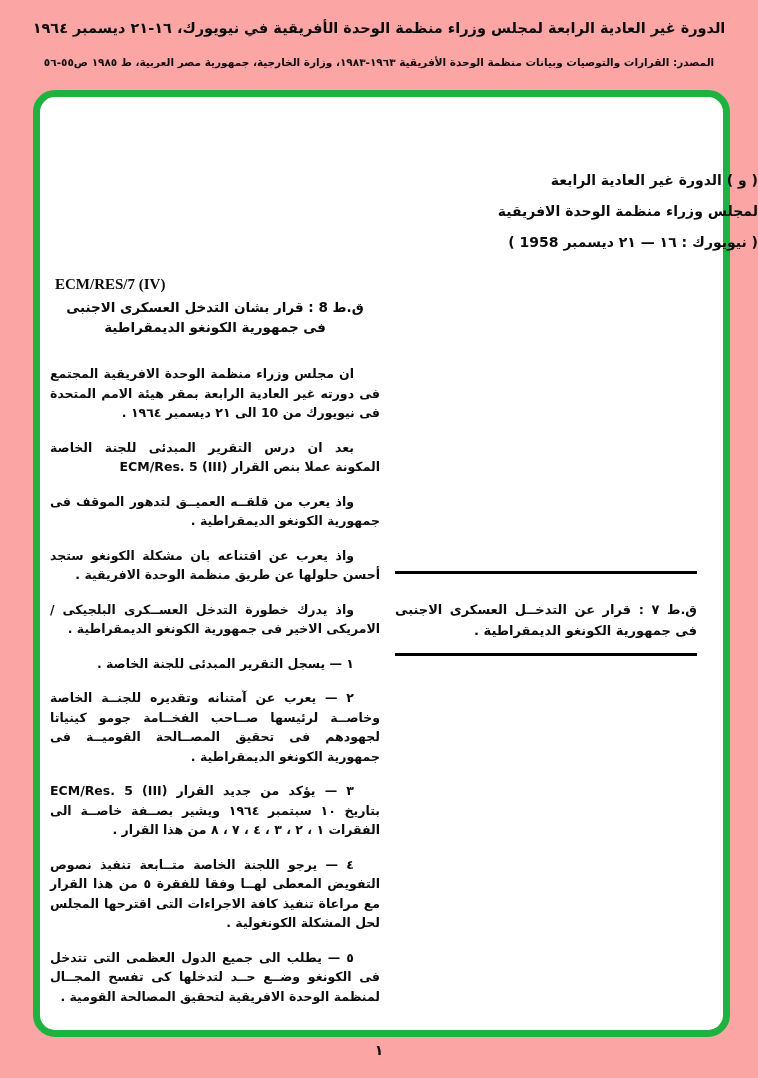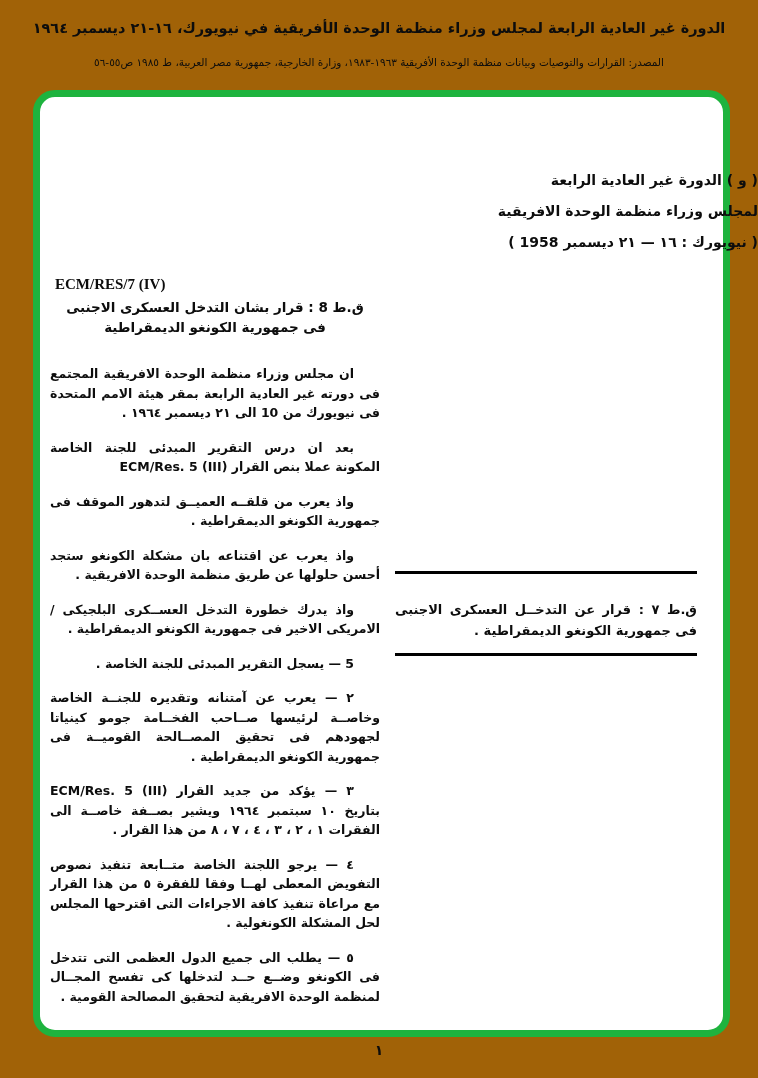--- a/index.html
+++ b/index.html
@@ -1,36 +1,36 @@
 <!DOCTYPE html>
 <html lang="ar"><head>
 <meta charset="utf-8">
 <style>
   * { margin: 0; padding: 0; box-sizing: border-box; }
   html, body { background: #ffffff; }
   .page {
     position: relative;
     width: 758px;
     height: 1078px;
-    background: #a16207;
+    background: #fca5a5;
     font-family: "DejaVu Sans", sans-serif;
     color: #0d0d0d;
     overflow: hidden;
   }
   
   .hdr1 {
     position: absolute; top: 20px; left: 0; right: 0;
     text-align: center; direction: rtl;
     font-size: 14.5px; font-weight: 700;
     letter-spacing: 0.2px;
   }
   .hdr2 {
     position: absolute; top: 56px; left: 0; right: 0;
     text-align: center; direction: rtl;
-    font-size: 10.5px; font-weight: 400;
+    font-size: 10.5px; font-weight: 700;
   }
   
   .frame {
     position: absolute;
     left: 33px; top: 90px;
     width: 697px; height: 947px;
     border: 7px solid #1eb33e;
     border-radius: 22px;
     background: #ffffff;
   }
@@ -112,21 +112,21 @@
   <div class="left-col">
     <div class="doc-title">
       <div>ق.ط 8 : قرار بشان التدخل العسكرى الاجنبى</div>
       <div>فى جمهورية الكونغو الديمقراطية</div>
     </div>
     <div class="para">ان مجلس وزراء منظمة الوحدة الافريقية المجتمع فى دورته غير العادية الرابعة بمقر هيئة الامم المتحدة فى نيويورك من 10 الى ٢١ ديسمبر ١٩٦٤ .</div>
     <div class="para">بعد ان درس التقرير المبدئى للجنة الخاصة المكونة عملا بنص القرار ⁦ECM/Res. 5 (III)⁩</div>
     <div class="para">واذ يعرب من قلقــه العميــق لتدهور الموقف فى جمهورية الكونغو الديمقراطية .</div>
     <div class="para">واذ يعرب عن اقتناعه بان مشكلة الكونغو ستجد أحسن حلولها  عن طريق منظمة الوحدة الافريقية .</div>
     <div class="para">واذ يدرك خطورة التدخل العســكرى البلجيكى / الامريكى الاخير فى جمهورية الكونغو الديمقراطية .</div>
-    <div class="para">5 — يسجل التقرير المبدئى للجنة الخاصة .</div>
+    <div class="para">١ — يسجل التقرير المبدئى للجنة الخاصة .</div>
     <div class="para">٢ — يعرب عن آمتنانه وتقديره للجنــة الخاصة وخاصــة لرئيسها صــاحب الفخــامة جومو كينياتا لجهودهم فى تحقيق المصــالحة القوميــة فى جمهورية الكونغو الديمقراطية .</div>
     <div class="para">٣ — يؤكد من جديد القرار ⁦ECM/Res. 5 (III)⁩ بتاريخ ١٠ سبتمبر ١٩٦٤ ويشير بصــفة خاصــة الى الفقرات ١ ، ٢ ، ٣ ، ٤ ، ٧ ، ٨ من هذا القرار .</div>
     <div class="para">٤ — يرجو اللجنة الخاصة متــابعة تنفيذ نصوص التفويض المعطى لهــا وفقا للفقرة ٥ من هذا القرار مع مراعاة تنفيذ كافة الاجراءات التى اقترحها المجلس لحل المشكلة الكونغولية .</div>
     <div class="para">٥ — يطلب الى جميع الدول العظمى التى تتدخل فى الكونغو وضــع حــد لتدخلها كى تفسح المجــال لمنظمة الوحدة الافريقية لتحقيق المصالحة القومية .</div>
   </div>
 
   <div class="side-note">
     <div class="side-note-text">ق.ط ٧ : قرار عن التدخــل العسكرى الاجنبى فى جمهورية الكونغو الديمقراطية .</div>
   </div>
 

